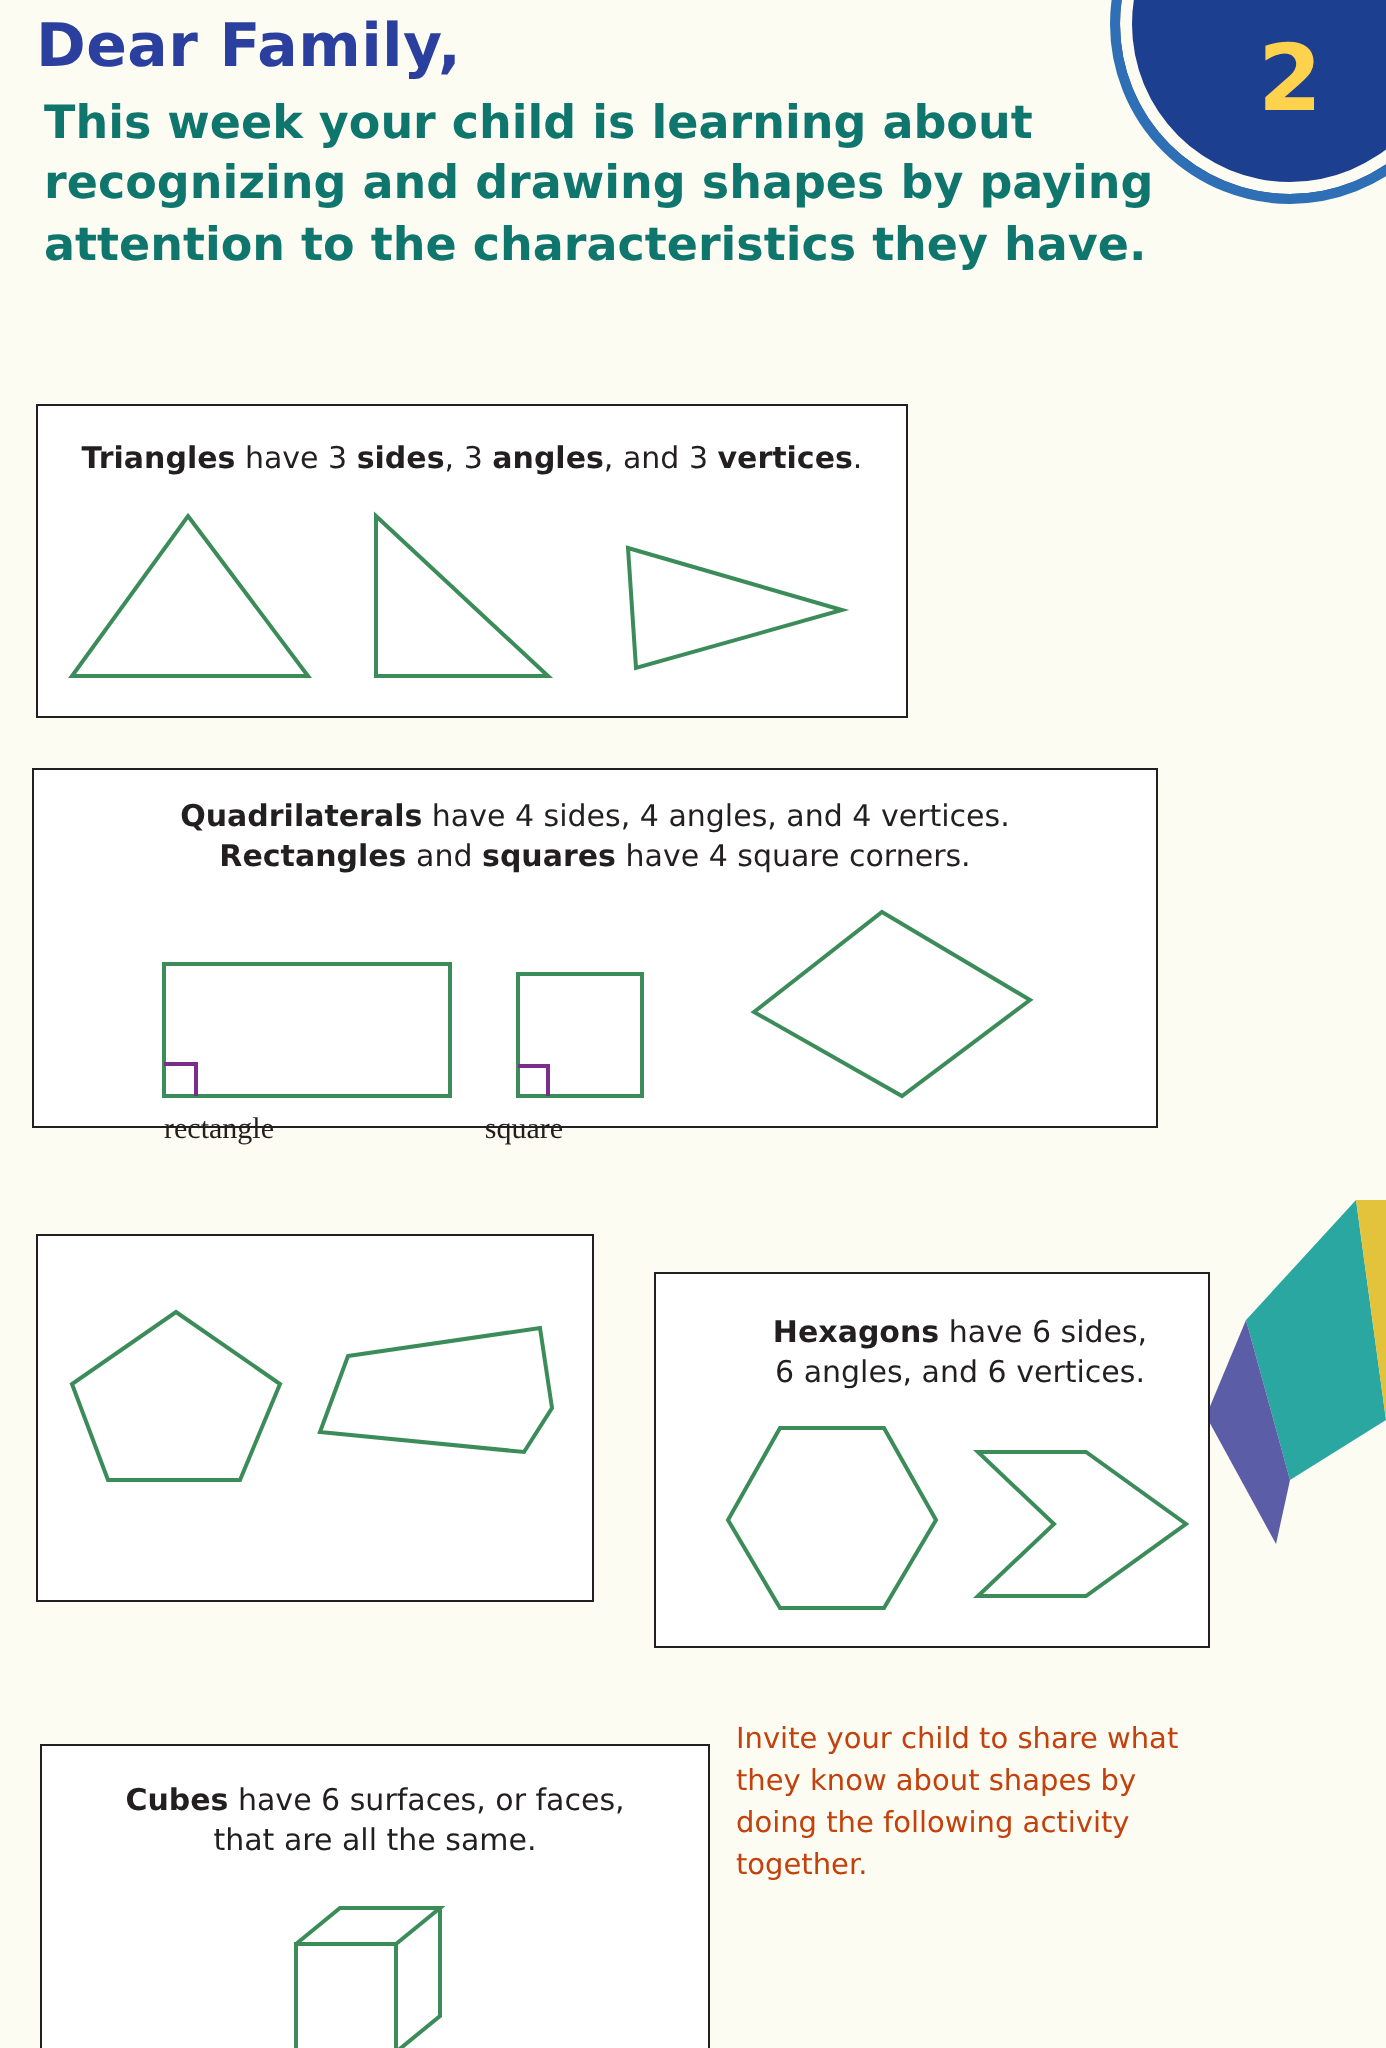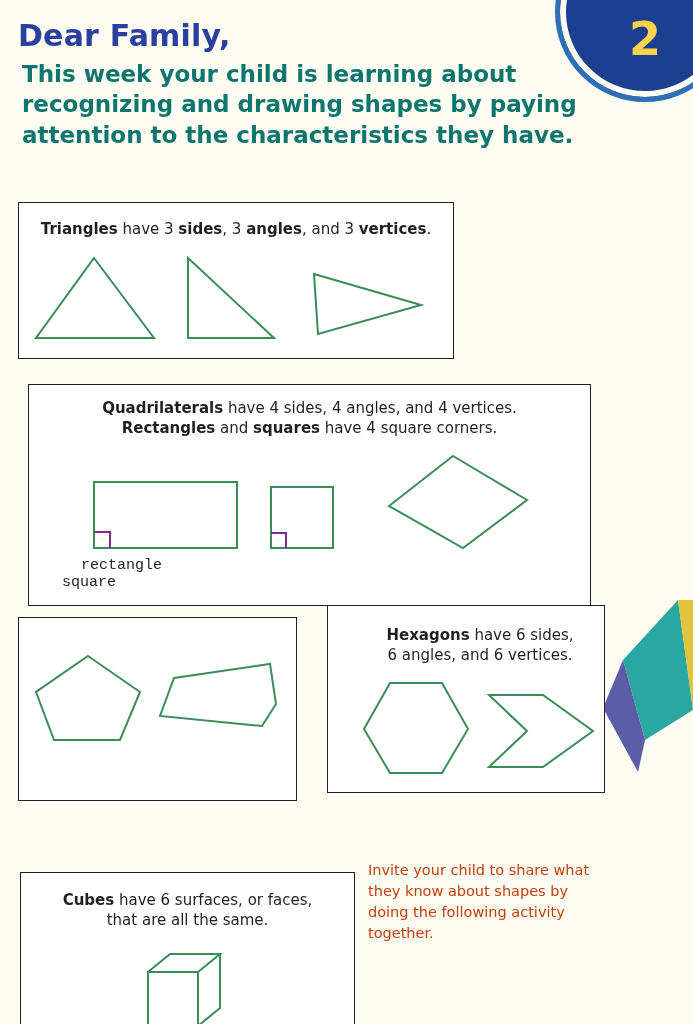--- a/index.html
+++ b/index.html
@@ -56,21 +56,21 @@
     padding: 6px 22px 0 18px;
     position: relative;
     z-index: 3;
   }
   #dear-family {
     font-family: "DejaVu Sans", sans-serif;
     color: #2b3f9e;
     font-size: 30px;
     font-weight: bold;
     letter-spacing: 0.2px;
-    margin: 12px 0 6px 0;
+    margin: 0 0 6px 0;
   }
   #intro-text {
     font-family: "DejaVu Sans", sans-serif;
     color: #0f766e;
     font-size: 23px;
     font-weight: bold;
     line-height: 1.32;
     margin: 4px;
     max-width: 620px;
   }
@@ -101,60 +101,59 @@
   #box-triangles {
     position: absolute;
     left: 18px;
     top: 202px;
     width: 436px;
     height: 157px;
     padding-top: 17px;
   }
   #box-quads {
     position: absolute;
-    left: 28px;
+    left: 16px;
     top: 384px;
     width: 563px;
-    height: 222px;
+    height: 180px;
     padding-top: 14px;
   }
   #box-pentagons {
     position: absolute;
     left: 18px;
     top: 617px;
     width: 279px;
     height: 184px;
     padding-top: 22px;
   }
   #box-hexagons {
     position: absolute;
     left: 327px;
-    top: 605px;
+    top: 636px;
     width: 278px;
     height: 188px;
     padding-top: 20px;
     padding-left: 28px;
   }
   #box-cubes {
     position: absolute;
     left: 20px;
     top: 828px;
     width: 335px;
     height: 180px;
     padding-top: 18px;
     margin-top: 44px;
   }
 
   .labels-row {
     display: flex;
-    font-family: Liberation Mono, monospace;
+    font-family: Liberation Serif, serif;
     font-size: 15px;
     color: #231f20;
     margin-top: 2px;
-    flex-direction: column;
   }
   .labels-row span { text-align: center; }
 
   #invite-text {
     position: absolute;
     left: 368px;
     top: 845px;
     width: 240px;
     font-family: "DejaVu Sans", sans-serif;
     font-size: 14.5px;

